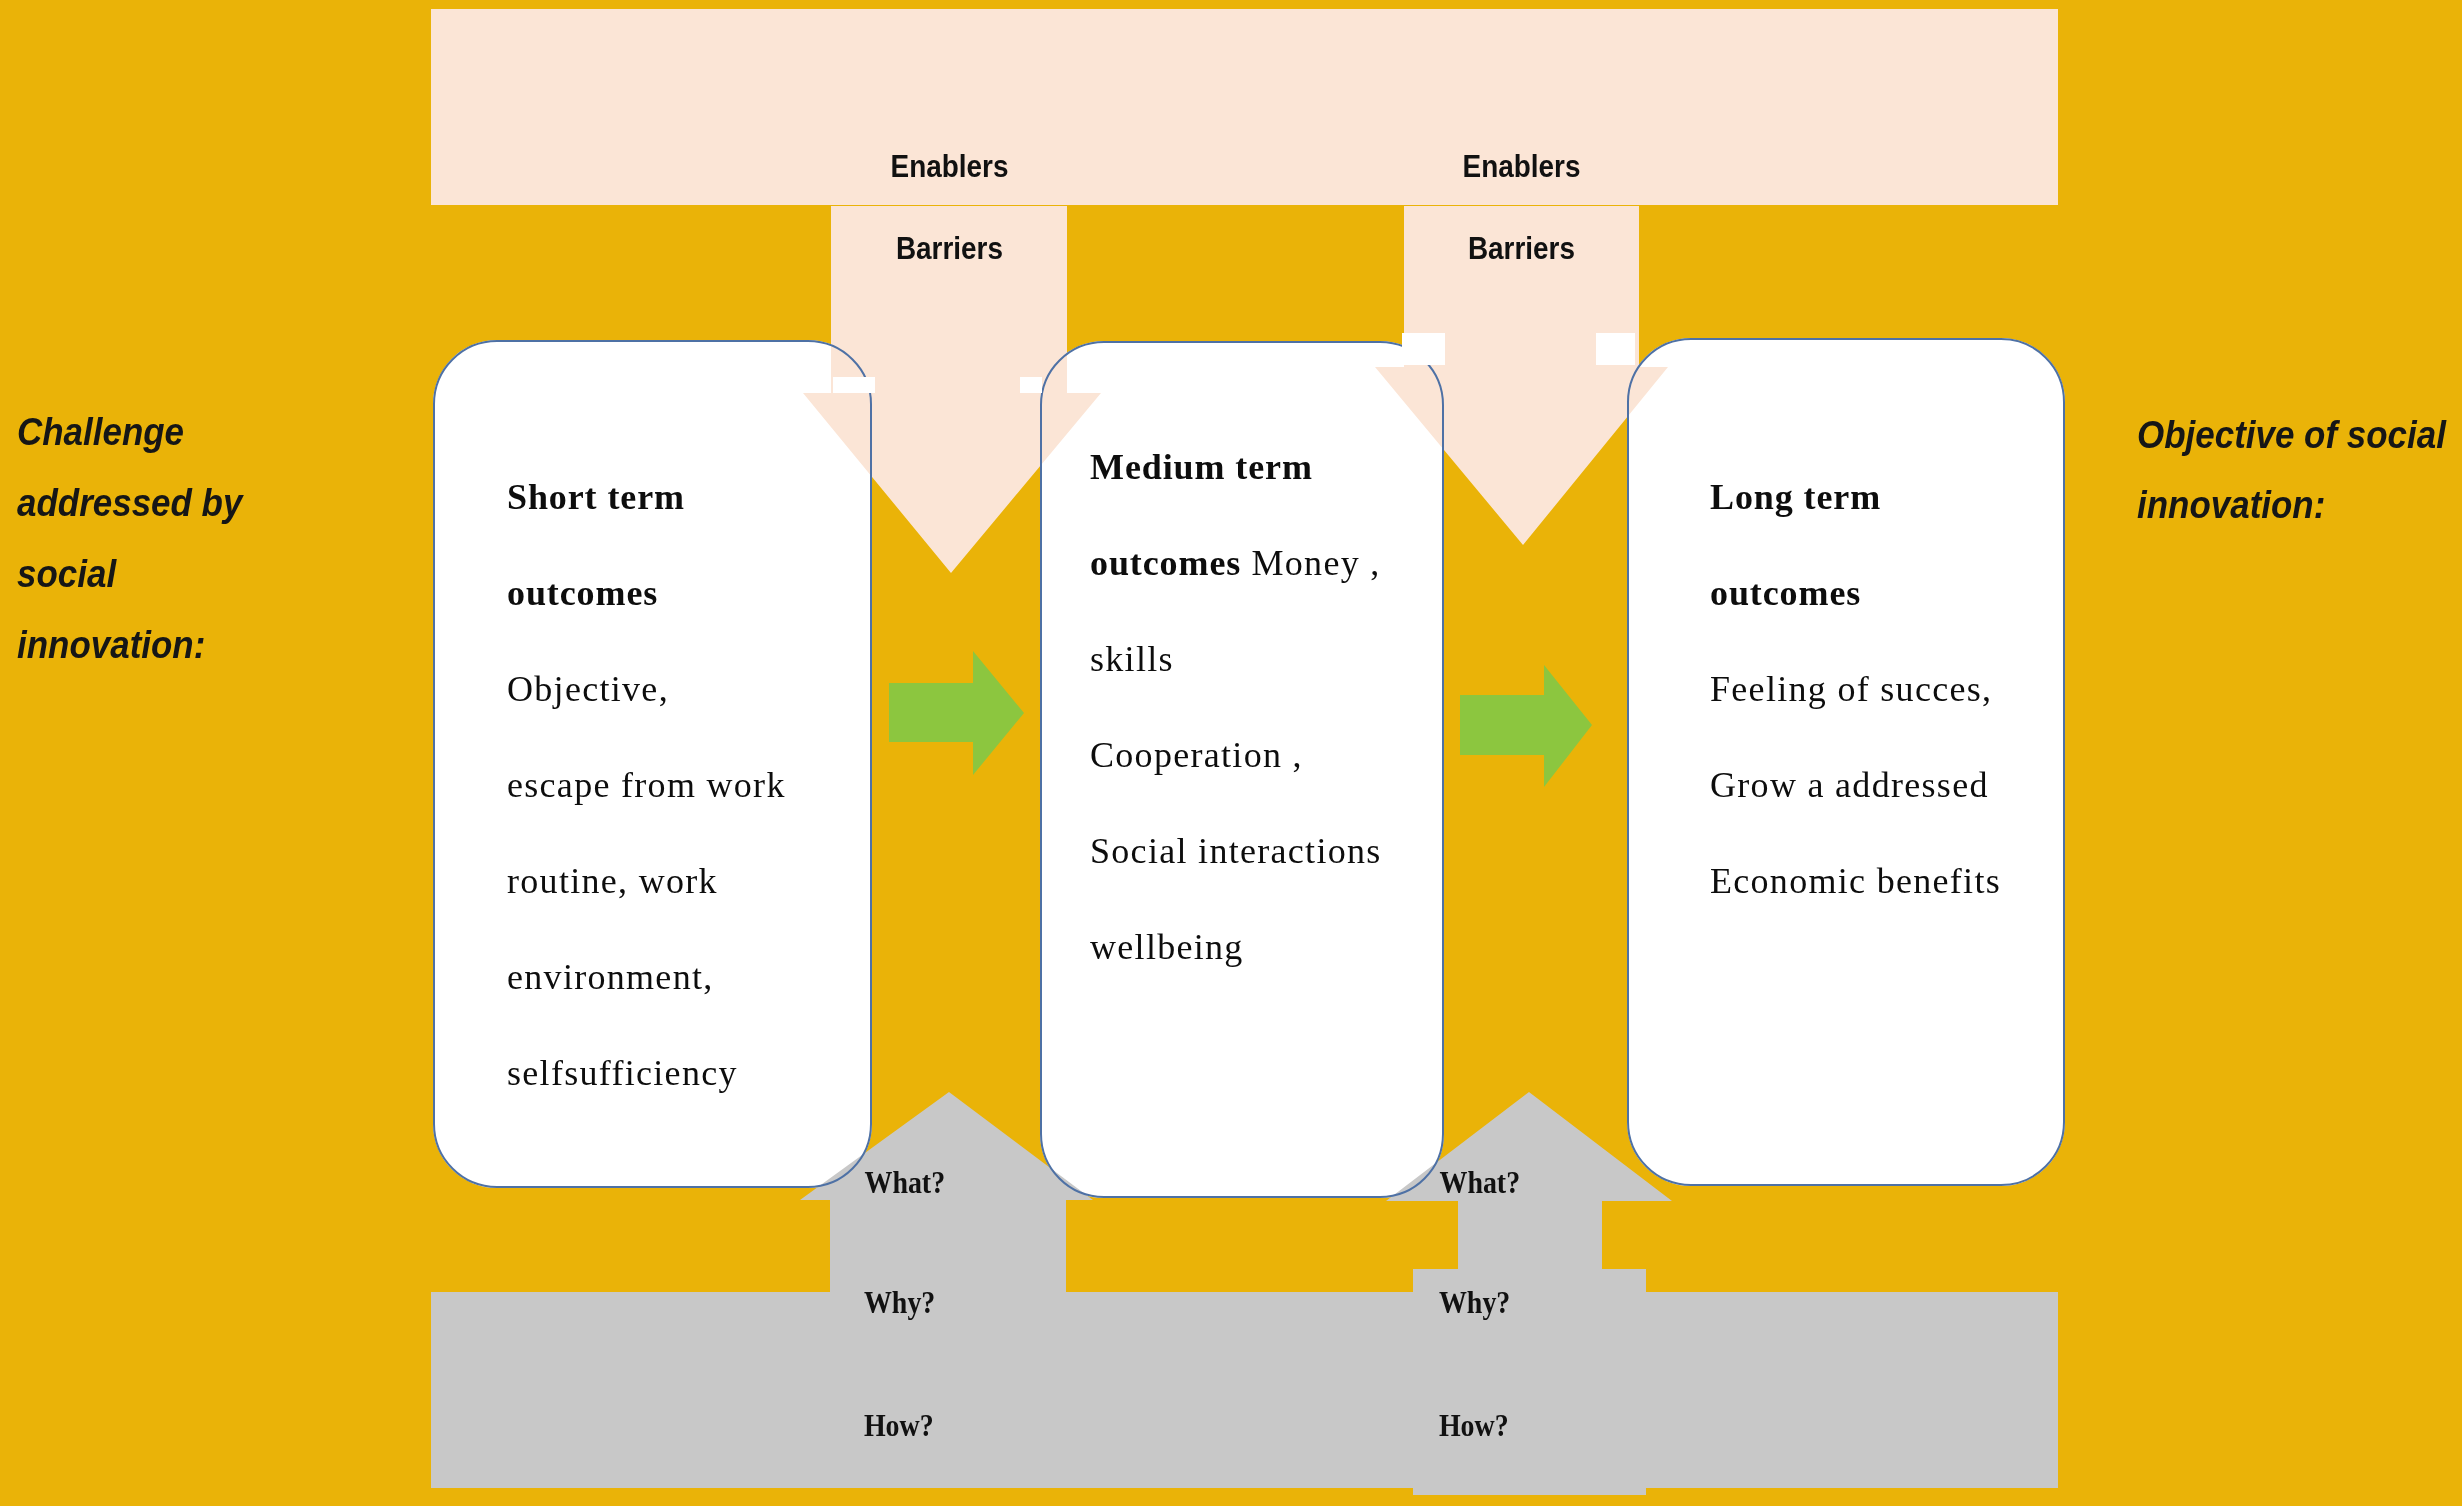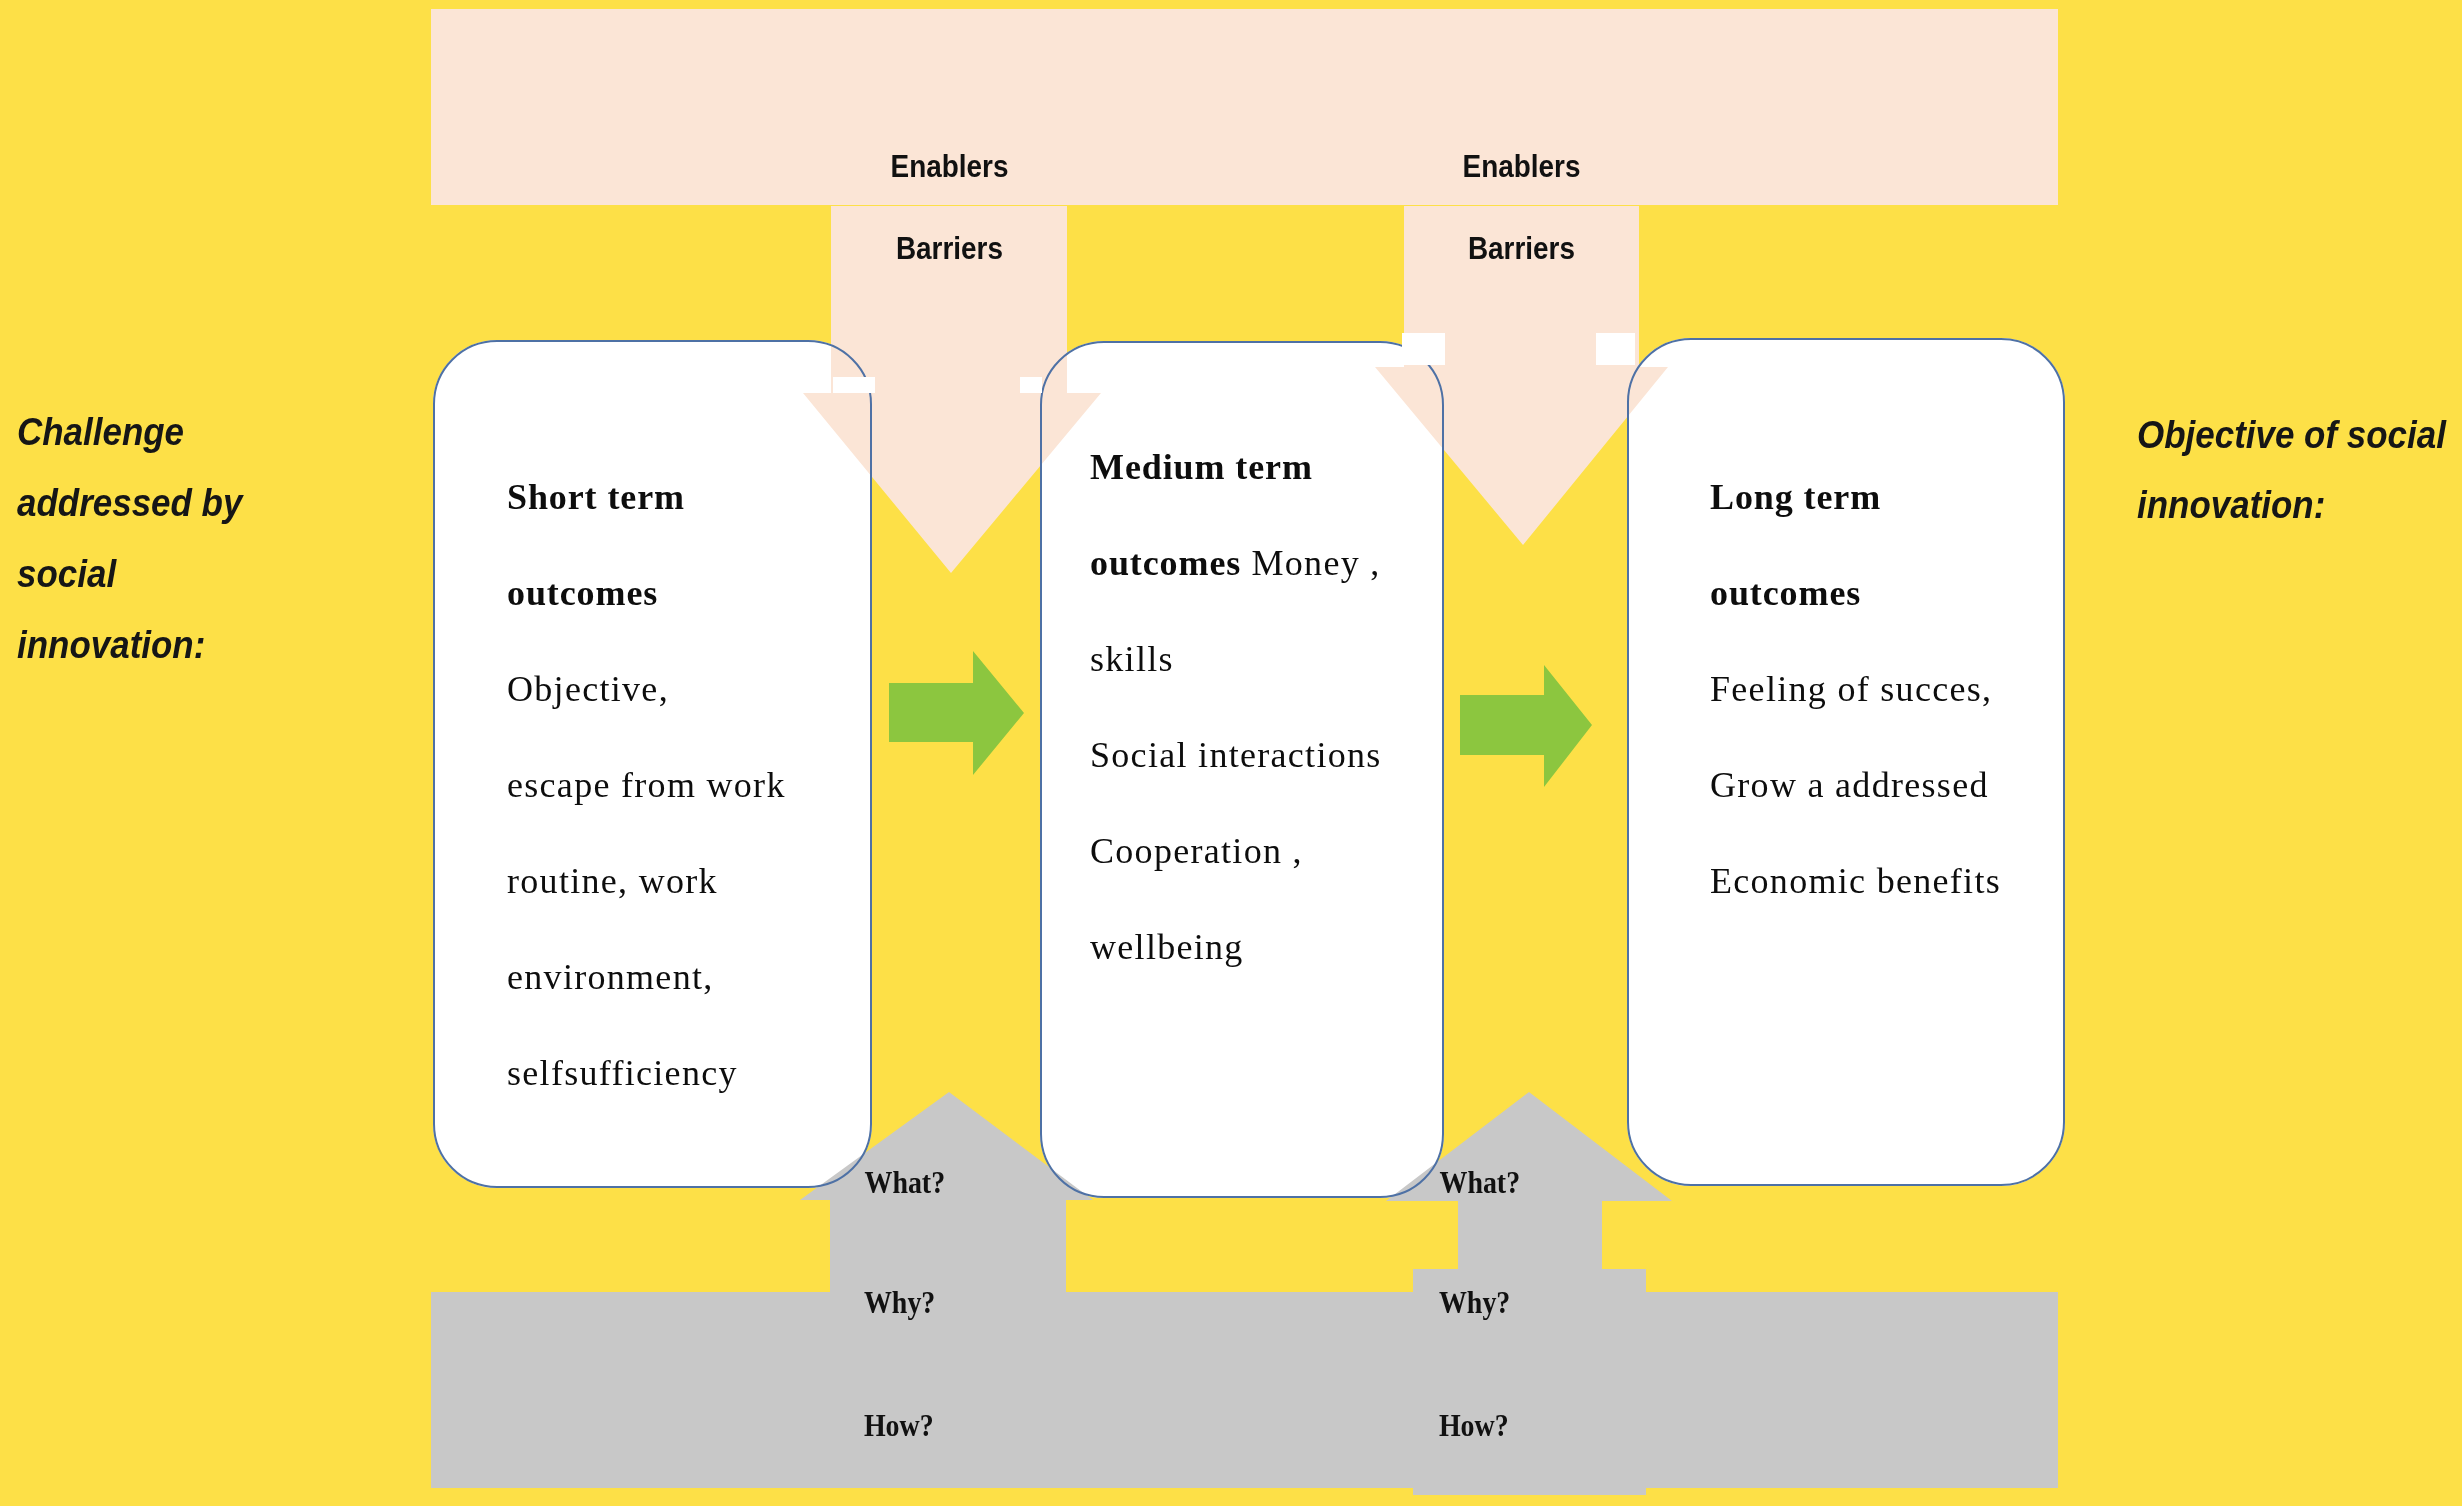--- a/index.html
+++ b/index.html
@@ -1,17 +1,17 @@
 <!DOCTYPE html>
 <html style="font-size:13.6px"><head>
 <meta charset="utf-8">
 <style>
   html,body { margin:0; padding:0; background:#ffffff; }
   .canvas {
-    position:relative; width:2462px; height:1506px; background:#fde047;
+    position:relative; width:2462px; height:1506px; background:#eab308;
     font-family:"Liberation Sans", sans-serif; overflow:hidden;
   }
   .abs { position:absolute; }
 
   
   .peach { background:#fbe5d6; }
   .peach-band { left:431px; top:9.4px; width:1627px; height:196px; z-index:2; }
   .peach-arrow { z-index:2; background:#fbe5d6; }
   .peach-arrow.a1 {
     left:803px; top:206px; width:298px; height:367px;
@@ -155,22 +155,22 @@
     <div><b></b><span>escape from work</span></div>
     <div><b></b><span>routine, work</span></div>
     <div><b></b><span>environment,</span></div>
     <div><b></b><span>selfsufficiency</span></div>
   </div>
 
   <div class="abs boxtext t2">
     <div><b>Medium term</b><span></span></div>
     <div><b>outcomes</b><span> Money ,</span></div>
     <div><b></b><span>skills</span></div>
+    <div><b></b><span>Cooperation ,</span></div>
     <div><b></b><span>Social interactions</span></div>
-    <div><b></b><span>Cooperation ,</span></div>
     <div><b></b><span>wellbeing</span></div>
   </div>
 
   <div class="abs boxtext t3">
     <div><b>Long term</b><span></span></div>
     <div><b>outcomes</b><span></span></div>
     <div><b></b><span>Feeling of succes,</span></div>
     <div><b></b><span>Grow a addressed</span></div>
     <div><b></b><span>Economic benefits</span></div>
   </div>

